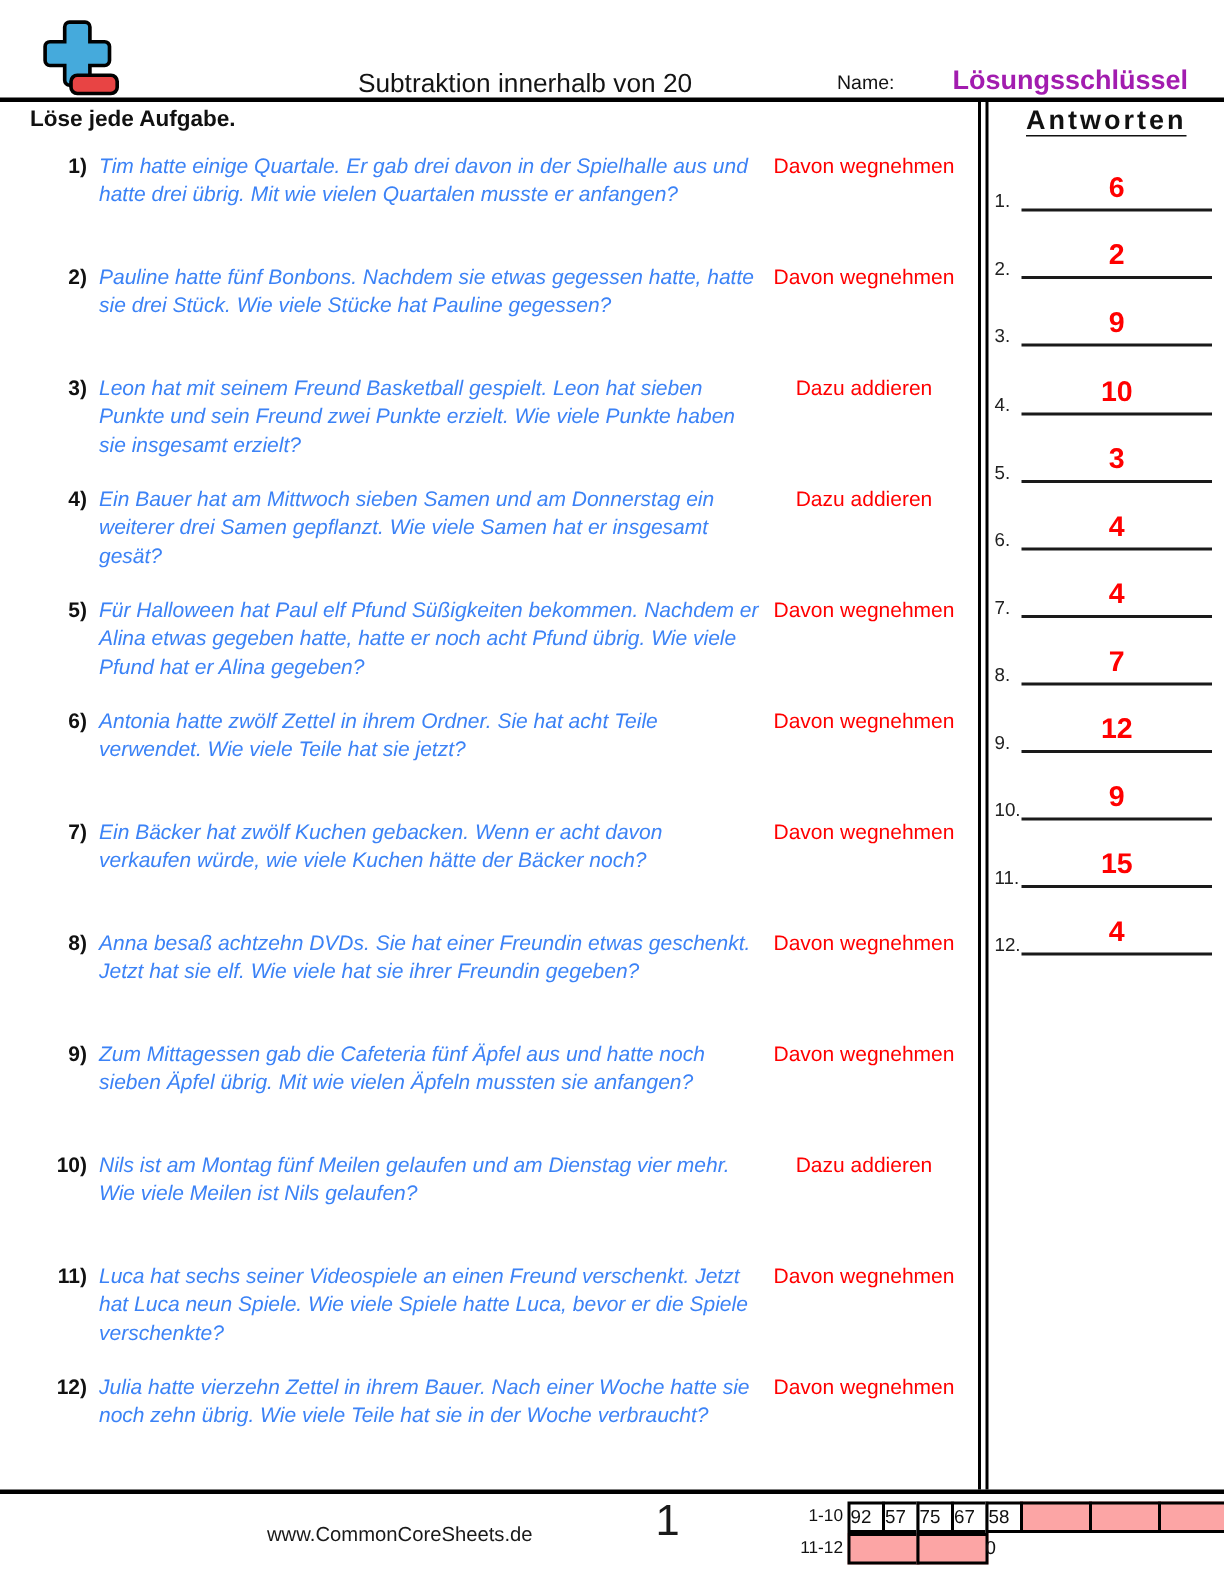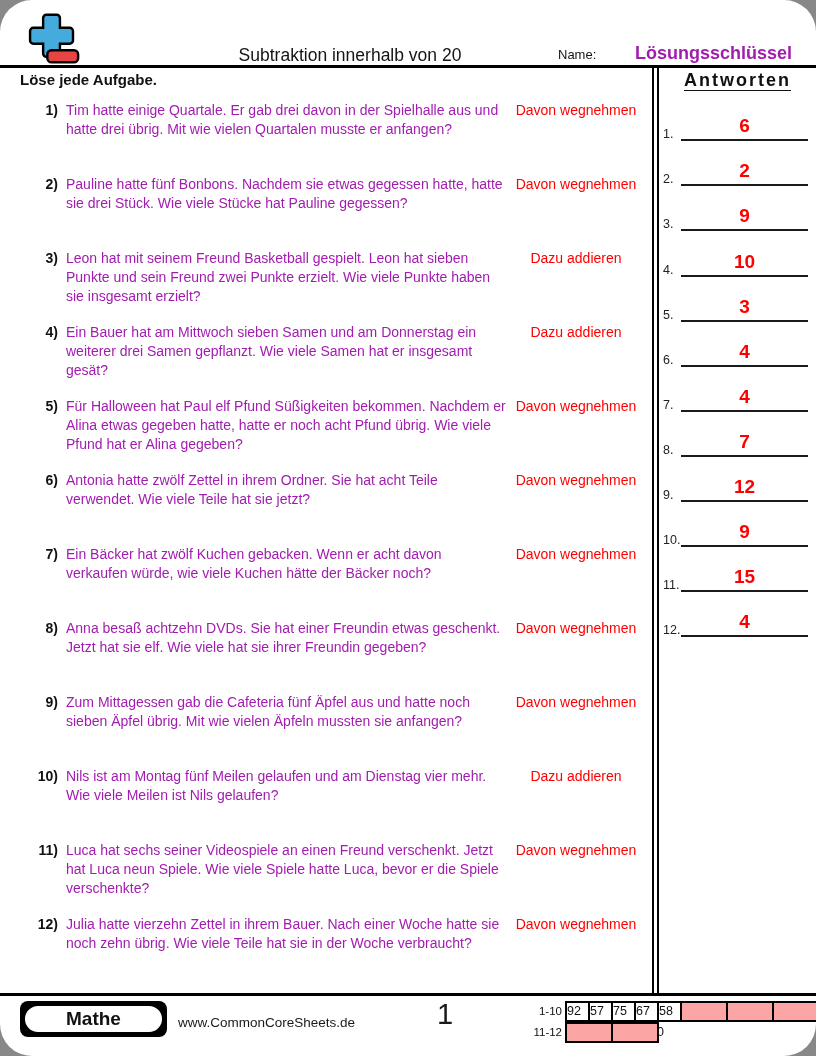--- a/index.html
+++ b/index.html
@@ -1,37 +1,36 @@
 <!DOCTYPE html>
 <html><head>
 <meta charset="utf-8">
 <style>
   * { margin:0; padding:0; box-sizing:border-box; }
   body { background:#888; font-family:"Liberation Sans", sans-serif; }
   .page {
     position:relative; width:816px; height:1056px; margin:0 auto;
     background:#fff; color:#111; overflow:hidden;
     font-family:"Liberation Sans", sans-serif;
-    border-radius:32px;
   }
   
   .header-rule { position:absolute; left:0; top:65px; width:816px; height:3px; background:#000; }
   .logo { position:absolute; left:24px; top:11px; }
   .page-title { position:absolute; left:150px; width:400px; top:45px; text-align:center; font-size:17.5px; color:#141414; }
   .name-label { position:absolute; left:558px; top:47px; font-size:13px; color:#141414; }
   .key-label { position:absolute; right:24px; top:43px; font-size:18px; font-weight:bold; color:#a21caf; }
   
   .divider { position:absolute; left:652px; top:66px; height:927px; width:0; border-left:7px double #000; }
   .instruction { position:absolute; left:20px; top:71px; font-size:15px; font-weight:bold; }
   .answers-header { position:absolute; left:659px; width:157px; top:70px; text-align:center;
     font-size:18px; font-weight:bold; letter-spacing:2px; text-decoration:underline; text-underline-offset:4px; }
   
   .problem { position:absolute; left:0; width:652px; }
   .p-num { position:absolute; left:24px; width:34px; text-align:right; font-weight:bold; font-size:14px; line-height:19px; }
-  .p-text { position:absolute; left:66px; width:440px; font-size:14px; line-height:19px; color:#a21caf; }
+  .p-text { position:absolute; left:66px; width:440px; font-size:14px; line-height:19px; color:#3b82f6;font-style:italic; }
   .p-annot { position:absolute; left:502px; width:148px; text-align:center; color:#ff0000; font-size:14px; line-height:19px; }
   
   .answer-row { position:absolute; left:661px; width:151px; height:34px; }
   .a-num { position:absolute; left:2px; bottom:0; font-size:12.5px; color:#222; }
   .a-line { position:absolute; left:20px; right:4px; bottom:0; border-bottom:2px solid #1a1a1a; }
   .a-val { position:absolute; left:20px; right:4px; bottom:4px; text-align:center;
     color:#ff0000; font-weight:bold; font-size:19px; }
   
   .footer { position:absolute; left:0; top:993px; width:816px; height:63px; border-top:3px solid #000; }
   .badge { position:absolute; left:20px; top:5px; width:147px; height:36px; background:#000; border-radius:8px; }
@@ -184,23 +183,20 @@
     <span class="a-val">15</span>
     <span class="a-line"></span>
   </div>
   <div class="answer-row" style="top:603px">
     <span class="a-num">12.</span>
     <span class="a-val">4</span>
     <span class="a-line"></span>
   </div>
 
   <div class="footer">
-    <div class="badge">
-      <div class="badge-pill">Mathe</div>
-    </div>
     <div class="site-url">www.CommonCoreSheets.de</div>
     <div class="page-num">1</div>
 
     <div class="score-row r1">
       <span class="score-label">1-10</span>
       <span class="cell">92</span>
       <span class="cell">57</span>
       <span class="cell">75</span>
       <span class="cell">67</span>
       <span class="cell">58</span>

